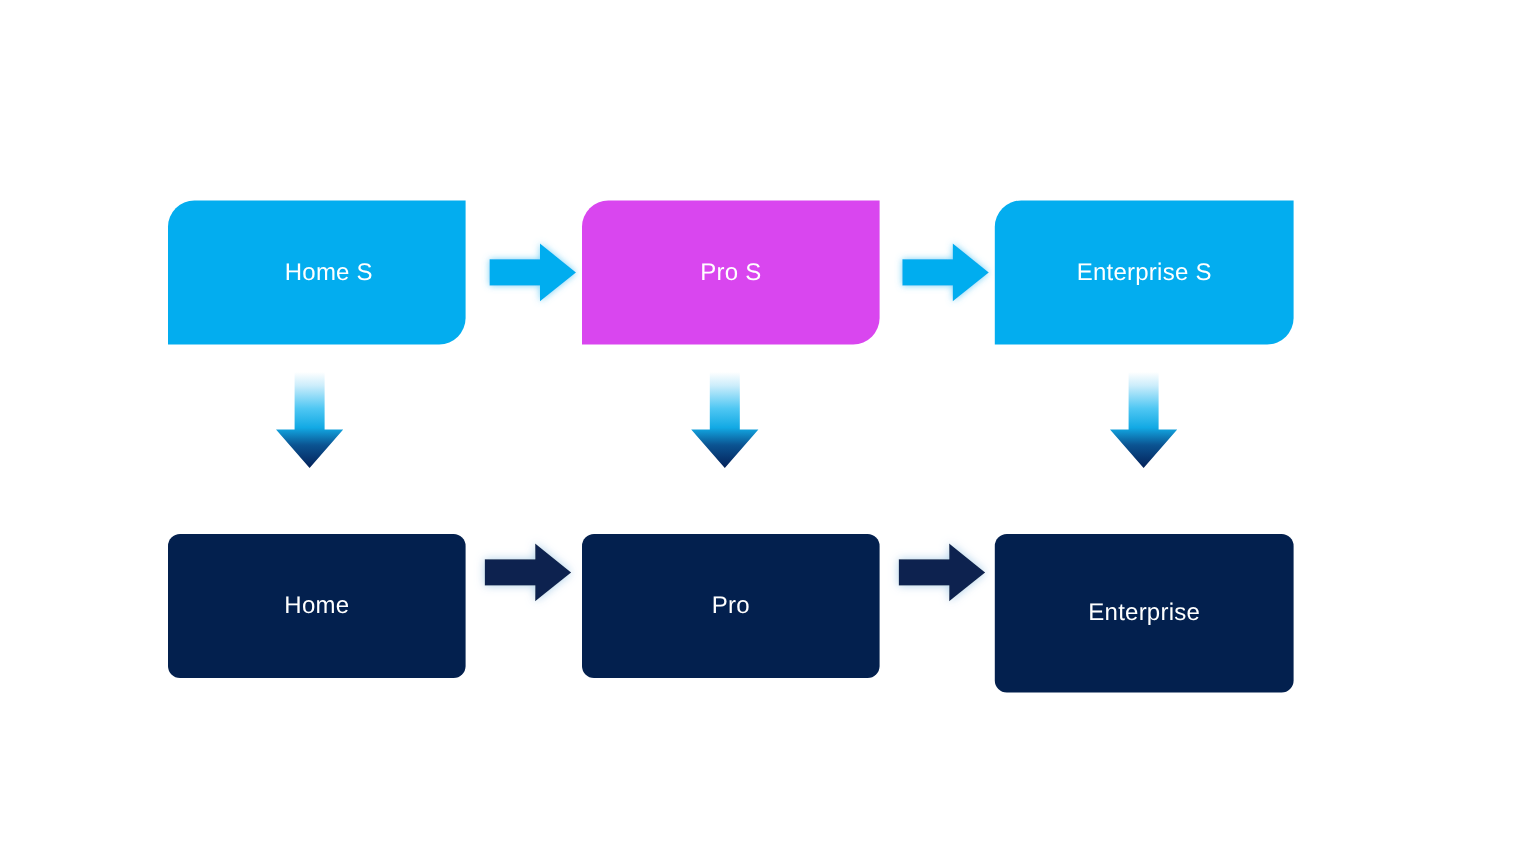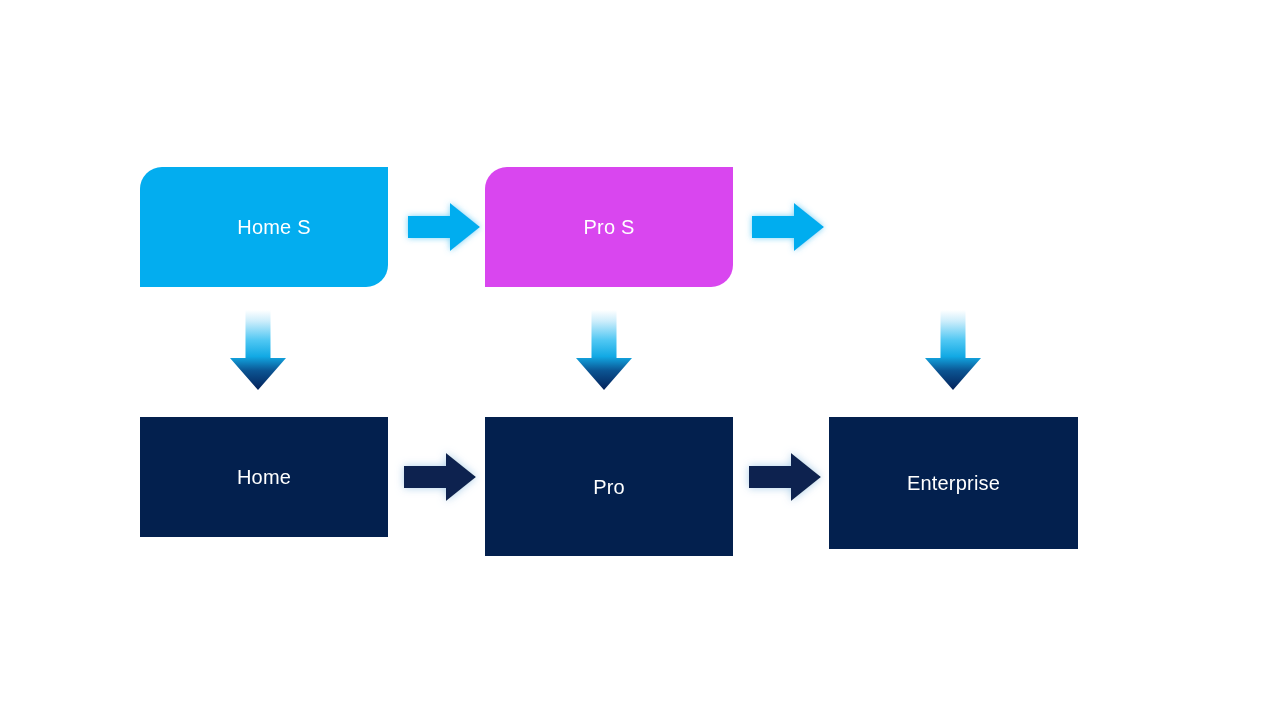--- a/index.html
+++ b/index.html
@@ -35,21 +35,22 @@
     text-align: center;
     user-select: none;
   }
   .node-top {
     background: #03ADEF;
     
     border-radius: 22px 0 22px 0;
   }
   .node-bottom {
     background: #03204E;
-    border-radius: 0;
+    border-radius: 10px;
+    margin-top: 28px;
   }
 
   
   .arrow-right {
     position: absolute;
     width: 72px;
     height: 48px;
   }
   .arrow-right svg { display: block; width: 100%; height: 100%; overflow: visible; }
 
@@ -67,20 +68,23 @@
 <div id="canvas">
 
   <div class="node node-top" style="left: 140px; top: 167px; width: 248px; height: 120px; background: rgb(3, 173, 239); color: rgb(255, 255, 255); padding-left: 20px;">
     <span>Home S</span>
   </div>
 
   <div class="node node-top" style="left: 485px; top: 167px; width: 248px; height: 120px; background: #d946ef; color: rgb(255, 255, 255);">
     <span>Pro S</span>
   </div>
 
+  <div class="node node-top" style="left: 829px; top: 167px; width: 249px; height: 120px; background: rgb(3, 173, 239); color: rgb(255, 255, 255);">
+    <span>Enterprise S</span>
+  </div>
 
   <div class="arrow-right" style="left: 408px; top: 203px;">
     <svg viewBox="0 0 72 48" xmlns="http://www.w3.org/2000/svg">
       <defs>
         <filter id="glowTop1" x="-60%" y="-60%" width="220%" height="220%">
           <feDropShadow dx="0" dy="0" stdDeviation="3.2" flood-color="#6FCFF5" flood-opacity="0.95"></feDropShadow>
         </filter>
       </defs>
       <path d="M0,13 L42,13 L42,0 L72,24 L42,48 L42,35 L0,35 Z" fill="#03ADEF" filter="url(#glowTop1)"></path>
     </svg>
@@ -142,21 +146,21 @@
         </linearGradient>
       </defs>
       <path d="M15.5,0 L40.5,0 L40.5,48 L56,48 L28,80 L0,48 L15.5,48 Z" fill="url(#gradDown3)"></path>
     </svg>
   </div>
 
   <div class="node node-bottom" style="left: 140px; top: 417px; width: 248px; height: 120px; background: rgb(3, 32, 78); color: rgb(255, 255, 255);">
     <span>Home</span>
   </div>
 
-  <div class="node node-bottom" style="left: 485px; top: 417px; width: 248px; height: 139px; background: rgb(3, 32, 78); color: rgb(255, 255, 255);">
+  <div class="node node-bottom" style="left: 485px; top: 417px; width: 248px; height: 120px; background: rgb(3, 32, 78); color: rgb(255, 255, 255);">
     <span>Pro</span>
   </div>
 
   <div class="node node-bottom" style="left: 829px; top: 417px; width: 249px; height: 132px; background: rgb(3, 32, 78); color: rgb(255, 255, 255);">
     <span>Enterprise</span>
   </div>
 
   <div class="arrow-right" style="left: 404px; top: 453px;">
     <svg viewBox="0 0 72 48" xmlns="http://www.w3.org/2000/svg">
       <defs>

